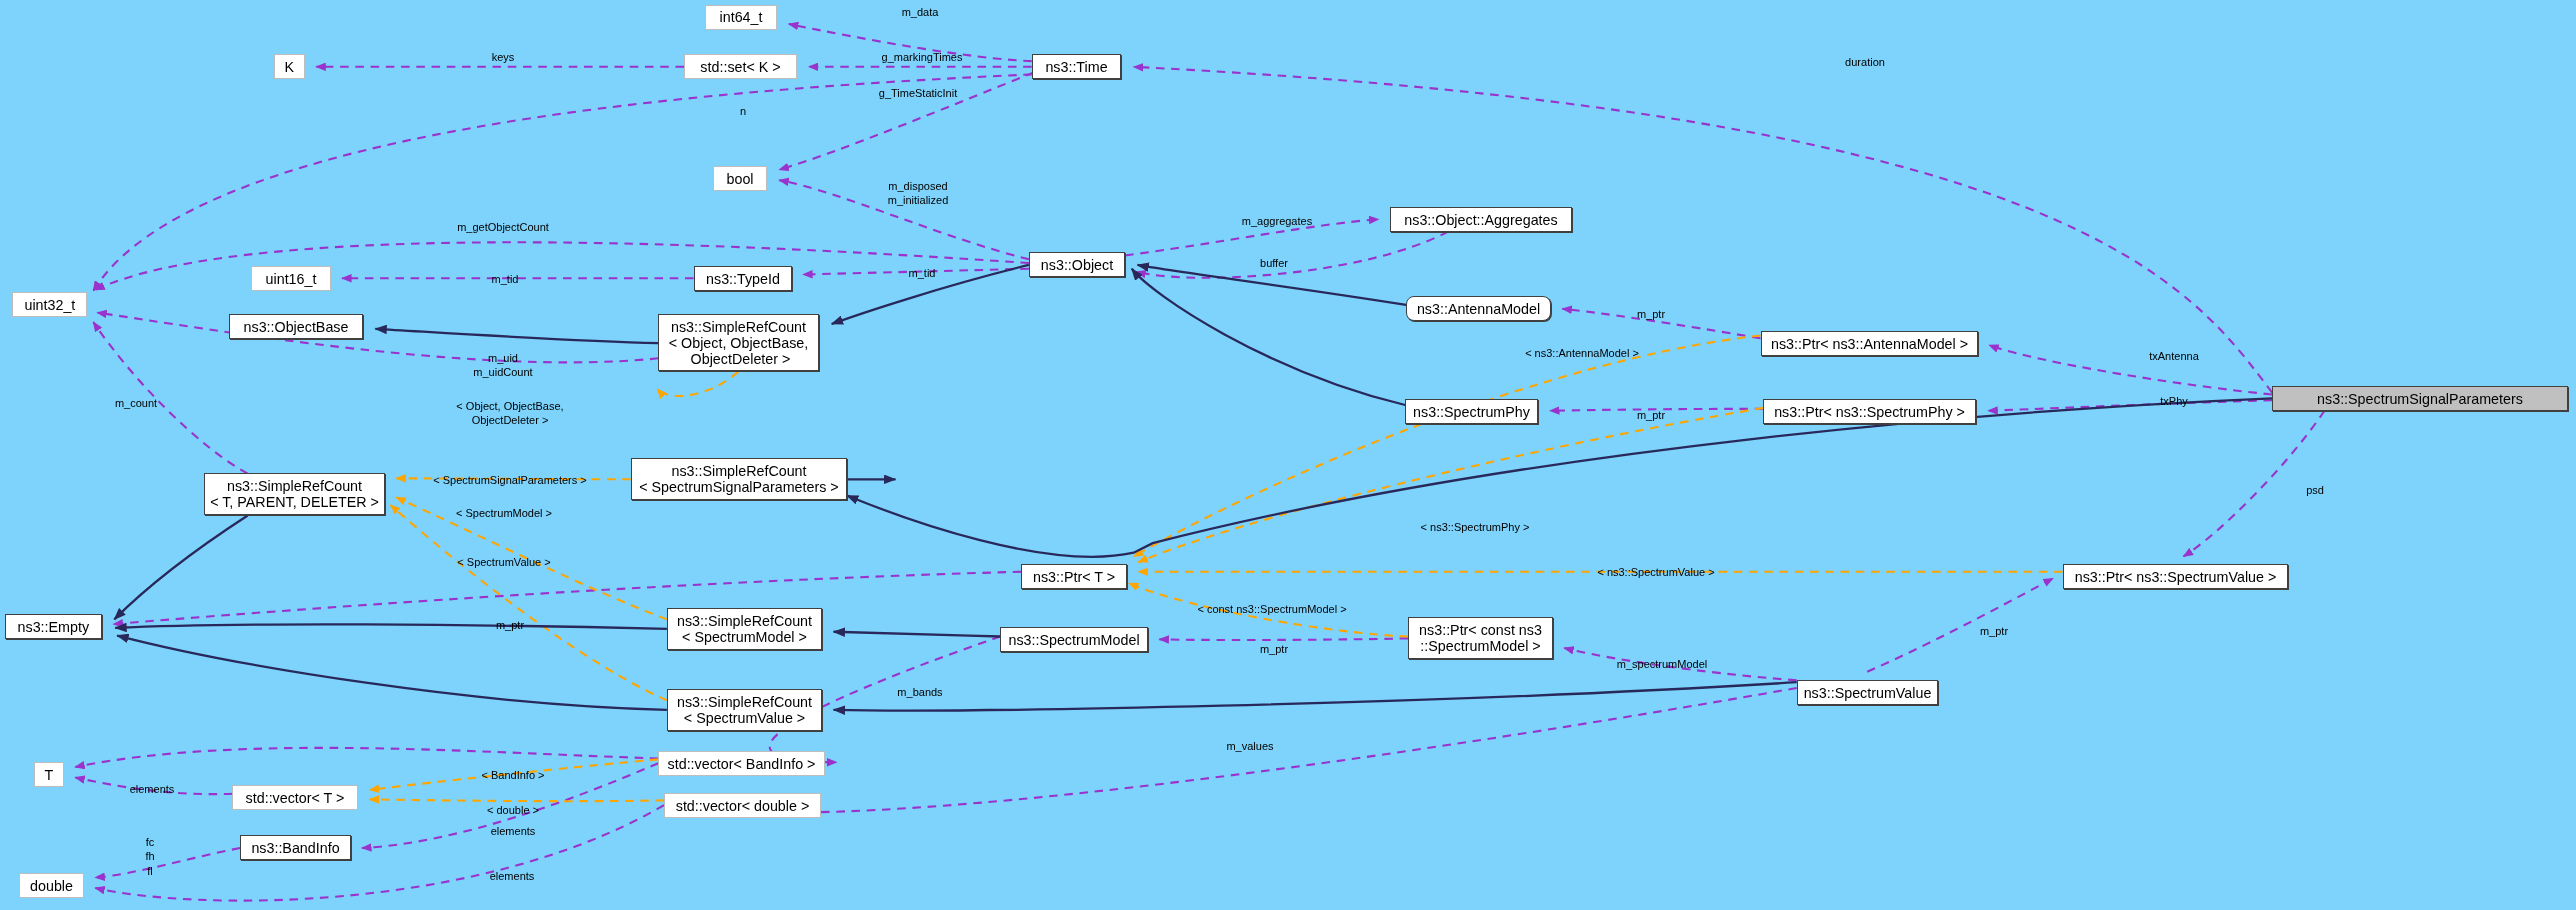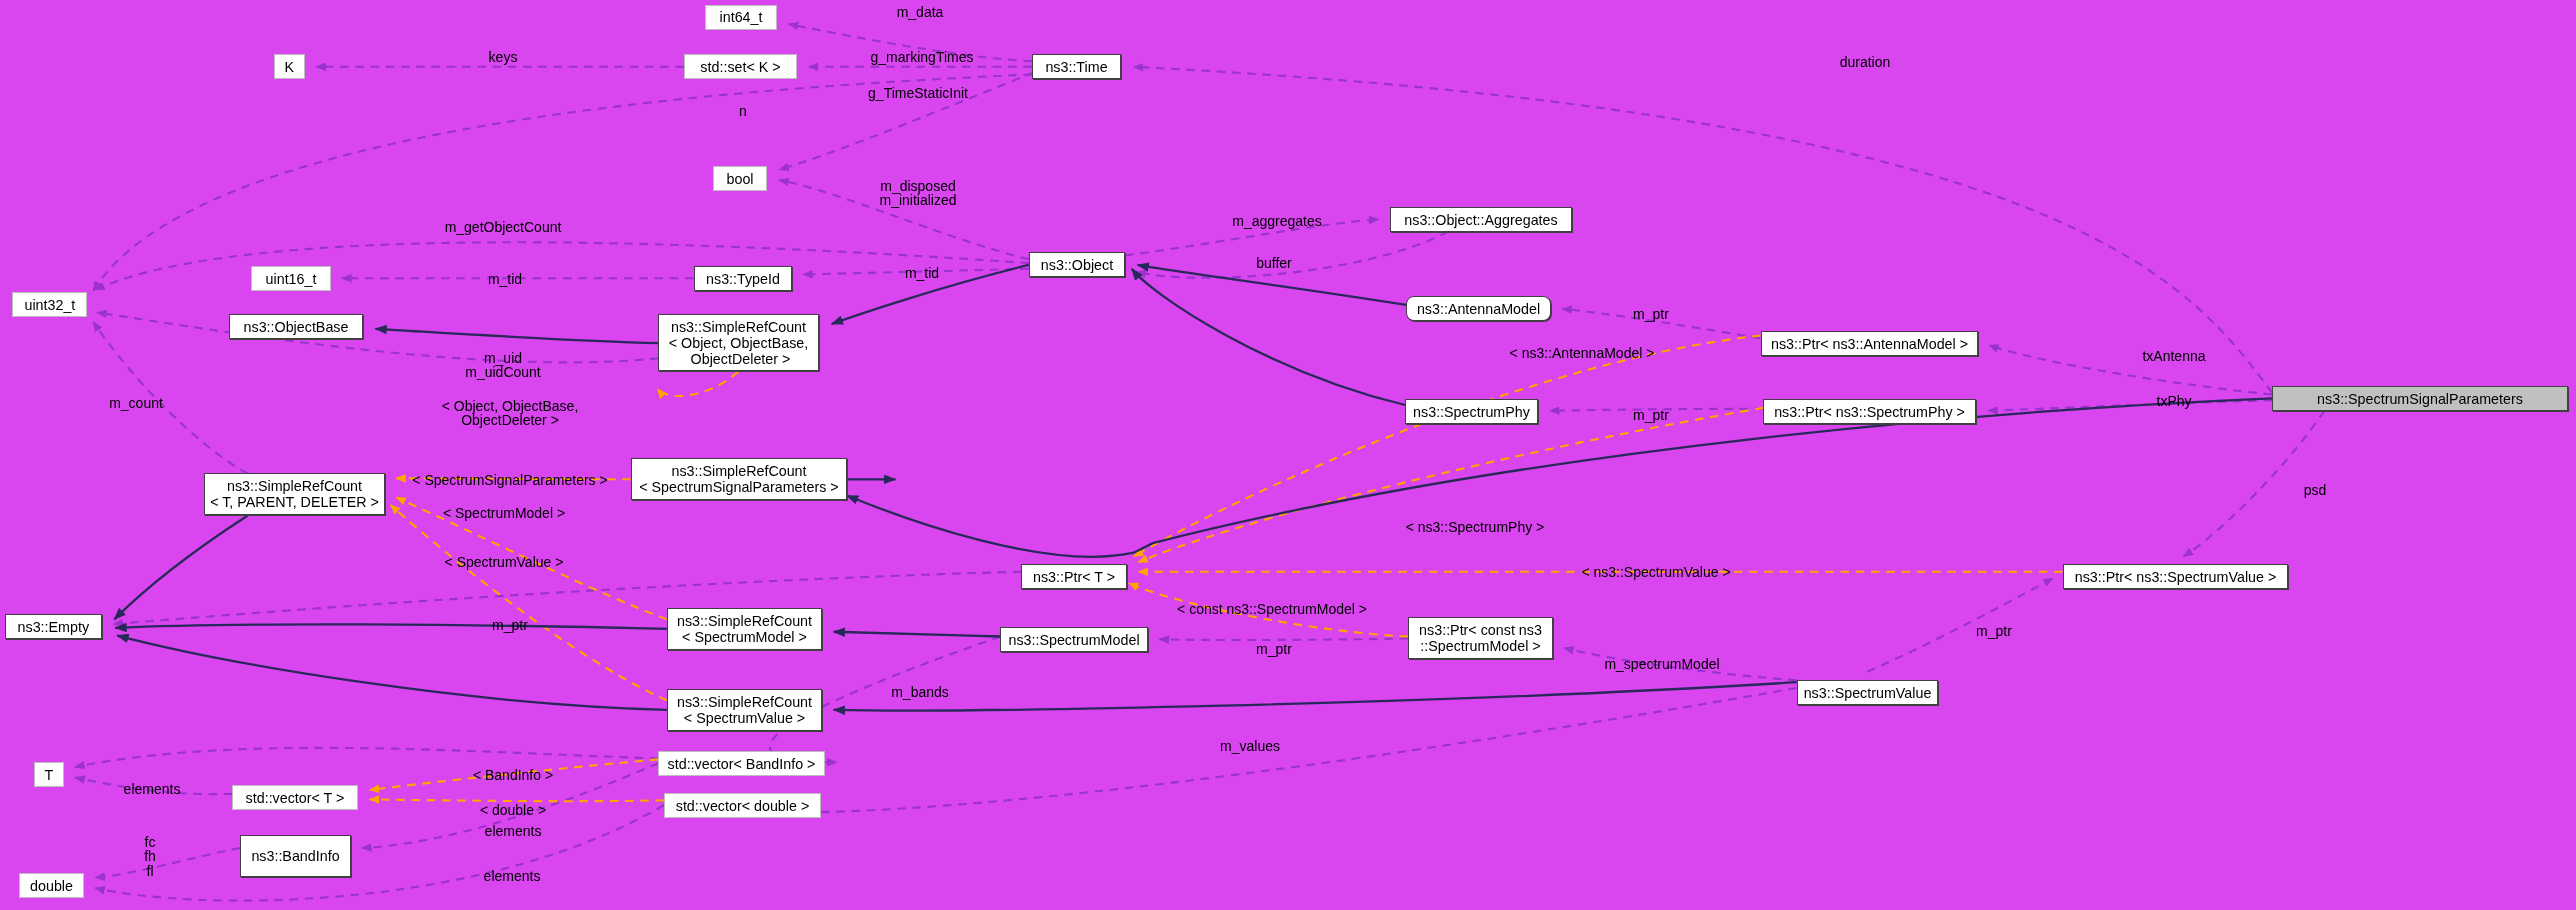--- a/index.html
+++ b/index.html
@@ -1,39 +1,39 @@
 <!DOCTYPE html>
 <html><head>
 <meta charset="utf-8">
 <title>ns3::SpectrumSignalParameters Collaboration Diagram</title>
 <style>
   html,body{margin:0;padding:0;background:#ffffff;}
   body{font-family:"Liberation Sans",sans-serif;}
-  #diagram{position:relative;width:2576px;height:911px;background:#d946ef;overflow:hidden;}
+  #diagram{position:relative;width:2576px;height:911px;background:#7dd3fc;overflow:hidden;}
   #edges{position:absolute;left:0;top:0;width:2576px;height:911px;}
   .node{
     position:absolute;
     box-sizing:border-box;
     background:#ffffff;
     display:flex;
     align-items:center;
     justify-content:center;
     text-align:center;
     font-size:14.3px;
     line-height:16px;
     color:#000000;
     white-space:pre;
     padding:1.9px 5.7px;
   }
   .node.thin{border:1px solid #bdbdbd;}
   .node.bold{border:1px solid #404040;box-shadow:1px 1px 0 0 #404040;}
   .node.current{background:#c0c0c0;border:1px solid #404040;box-shadow:1px 1px 0 0 #404040;}
   .elabel{
     position:absolute;
-    font-size:14px;
+    font-size:11px;
     line-height:14.3px;
     color:#000000;
     white-space:pre;
     text-align:center;
     transform:translateX(-50%);
     pointer-events:none;
   }
 </style>
 </head>
 <body>
@@ -146,21 +146,21 @@
       <div class="node bold" style="left: 1000px; top: 627px; width: 148px; height: 25px;">ns3::SpectrumModel</div>
       <div class="node bold" style="left: 1408px; top: 617px; width: 145px; height: 42px;">ns3::Ptr&lt; const ns3
 ::SpectrumModel &gt;</div>
       <div class="node bold" style="left: 1797px; top: 672px; width: 141px; height: 25px; margin-top: 8px;">ns3::SpectrumValue</div>
       <div class="node bold" style="left: 667px; top: 689px; width: 155px; height: 42px;">ns3::SimpleRefCount
 &lt; SpectrumValue &gt;</div>
       <div class="node thin" style="left: 34px; top: 762px; width: 29.5px; height: 25px;">T</div>
       <div class="node thin" style="left: 658px; top: 751px; width: 167px; height: 25px;">std::vector&lt; BandInfo &gt;</div>
       <div class="node thin" style="left: 232px; top: 785px; width: 126px; height: 25px;">std::vector&lt; T &gt;</div>
       <div class="node thin" style="left: 664px; top: 793px; width: 157px; height: 25px;">std::vector&lt; double &gt;</div>
-      <div class="node bold" style="left: 240px; top: 835px; width: 111px; height: 42px;">ns3::BandInfo</div>
+      <div class="node bold" style="left: 240px; top: 835px; width: 111px; height: 25px;">ns3::BandInfo</div>
       <div class="node thin" style="left: 19px; top: 873px; width: 65px; height: 25px;">double</div>
     </div>
   <div id="labels">
       <div class="elabel" style="left: 920px; top: 4.8px;">m_data</div>
       <div class="elabel" style="left: 503px; top: 50px;">keys</div>
       <div class="elabel" style="left: 922px; top: 50px;">g_markingTimes</div>
       <div class="elabel" style="left: 1865px; top: 55px;">duration</div>
       <div class="elabel" style="left: 918px; top: 86px;">g_TimeStaticInit</div>
       <div class="elabel" style="left: 743px; top: 104px;">n</div>
       <div class="elabel" style="left: 918px; top: 179px;">m_disposed

